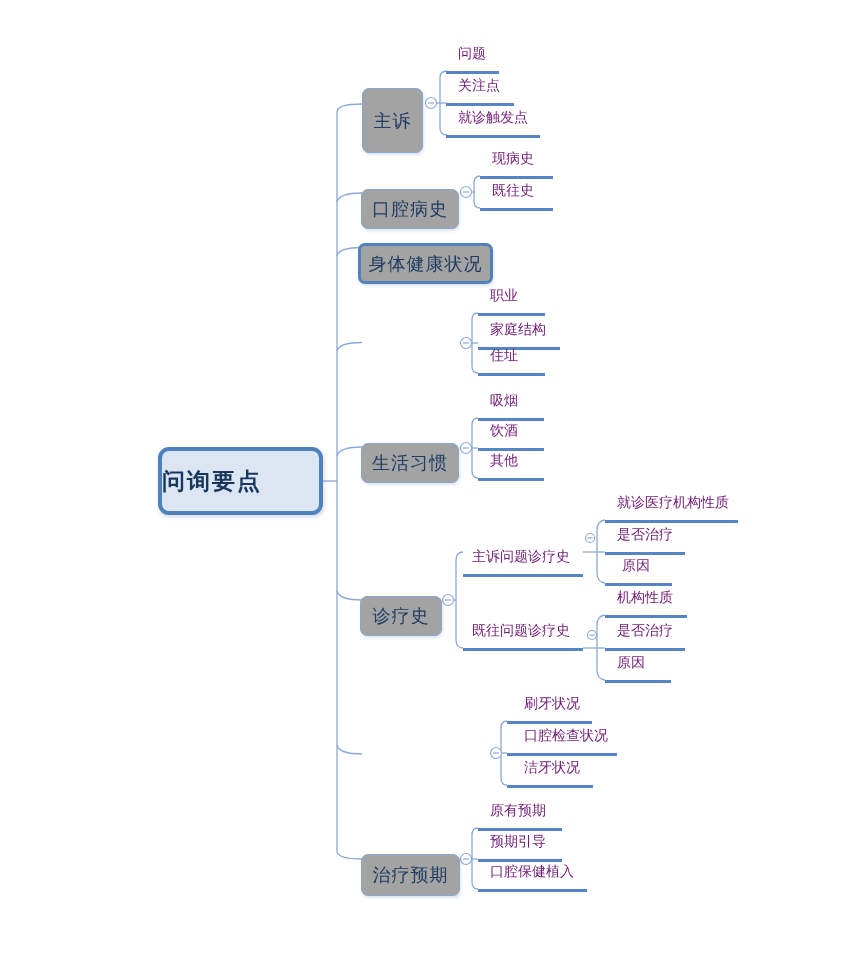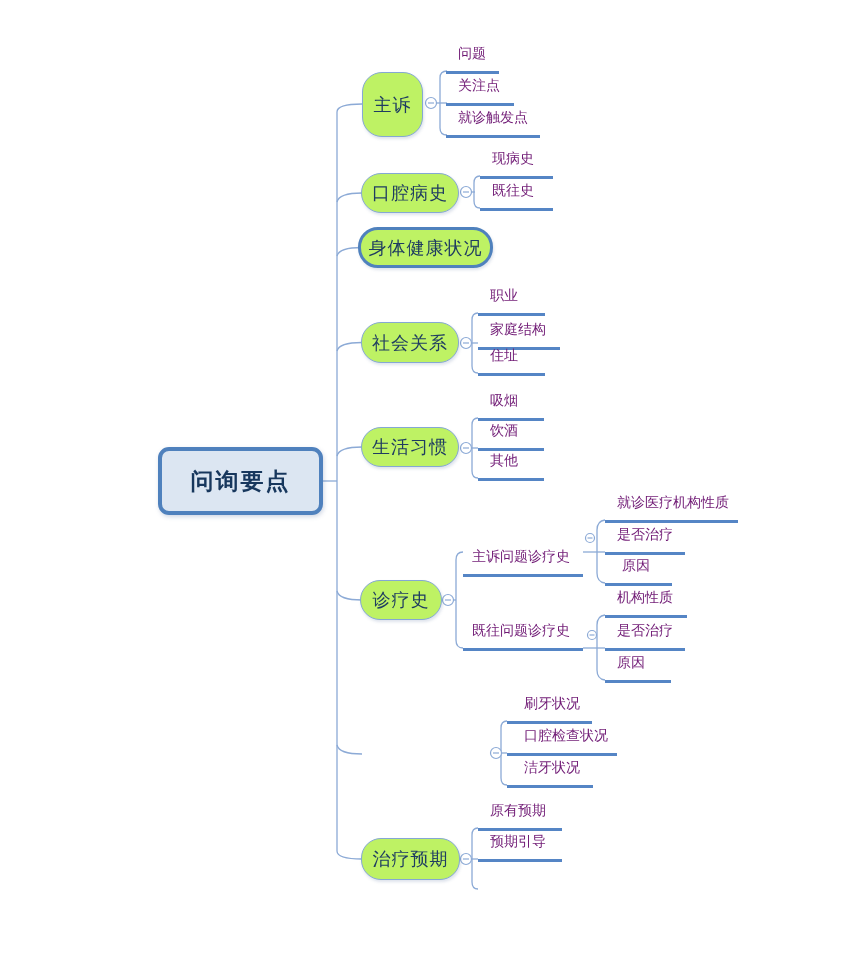--- a/index.html
+++ b/index.html
@@ -3,27 +3,27 @@
 <meta charset="utf-8">
 <style>
   html,body{margin:0;padding:0;background:#fff;}
   #canvas{
     position:relative;width:864px;height:968px;background:#ffffff;overflow:hidden;
     font-family:"Liberation Sans","DejaVu Sans",sans-serif;
   }
   #connector-layer{position:absolute;left:0;top:0;}
   .topic{
     position:absolute;display:flex;align-items:center;justify-content:center;
-    background:#bef264;border:1.5px solid #85a8d3;border-radius:20px;
+    background:#a3a3a3;border:1.5px solid #85a8d3;border-radius:7px;
     color:#1f3c61;font-size:18px;letter-spacing:1px;
-    box-shadow:1px 2px 3px rgba(70,100,150,.18);box-sizing:border-box;cursor:default;
+    box-shadow:1px 2px 3px rgba(70,100,150,.18);box-sizing:border-box;cursor:default;margin-top:16px;
   }
   .topic.strong{border:3px solid #4f81bd;text-align:right;}
   .root-topic{
-    position:absolute;display:flex;align-items:center;justify-content:center;
+    position:absolute;display:flex;align-items:center;justify-content:flex-start;
     background:#dce6f2;border:4px solid #4f81bd;border-radius:11px;
     color:#17375d;font-size:23px;font-weight:bold;letter-spacing:2px;
     box-shadow:1px 2px 4px rgba(70,100,150,.25);box-sizing:border-box;cursor:default;
   }
   .leaf{
     position:absolute;display:flex;align-items:flex-end;
     height:36px;box-sizing:border-box;
     border-bottom:3px solid #5585c5;
     padding:0 0 8px 12px;
     color:#701a75;font-size:14px;white-space:nowrap;cursor:default;
@@ -120,23 +120,20 @@
 
   <div class="topic" style="left:362px;top:72px;width:61px;height:65px">
     <span>主诉</span>
     </div>
   <div class="topic" style="left:361px;top:173px;width:98px;height:40px">
     <span>口腔病史</span>
     </div>
   <div class="topic strong" style="left:358px;top:227px;width:135px;height:41px">
     <span>身体健康状况</span>
     </div>
-  <div class="topic" style="left:361px;top:322px;width:98px;height:41px">
-    <span>社会关系</span>
-    </div>
   <div class="topic" style="left:361px;top:427px;width:98px;height:40px">
     <span>生活习惯</span>
     </div>
   <div class="topic" style="left:360px;top:580px;width:82px;height:40px">
     <span>诊疗史</span>
     </div>
   <div class="topic" style="left:361px;top:838px;width:99px;height:42px">
     <span>治疗预期</span>
     </div>
 
@@ -165,14 +162,15 @@
   <div class="leaf" style="left:605px;top:582px;width:82px">机构性质</div>
   <div class="leaf" style="left:605px;top:615px;width:80px">是否治疗</div>
   <div class="leaf" style="left:605px;top:647px;width:66px">原因</div>
 
   <div class="leaf" style="left:507px;top:688px;width:85px;padding-left:17px">刷牙状况</div>
   <div class="leaf" style="left:507px;top:720px;width:110px;padding-left:17px">口腔检查状况</div>
   <div class="leaf" style="left:507px;top:752px;width:86px;padding-left:17px">洁牙状况</div>
 
   <div class="leaf" style="left:478px;top:795px;width:84px">原有预期</div>
   <div class="leaf" style="left:478px;top:826px;width:84px">预期引导</div>
+  <div class="leaf" style="left:478px;top:856px;width:109px">口腔保健植入</div>
 
 </div>
 
 </body></html>

